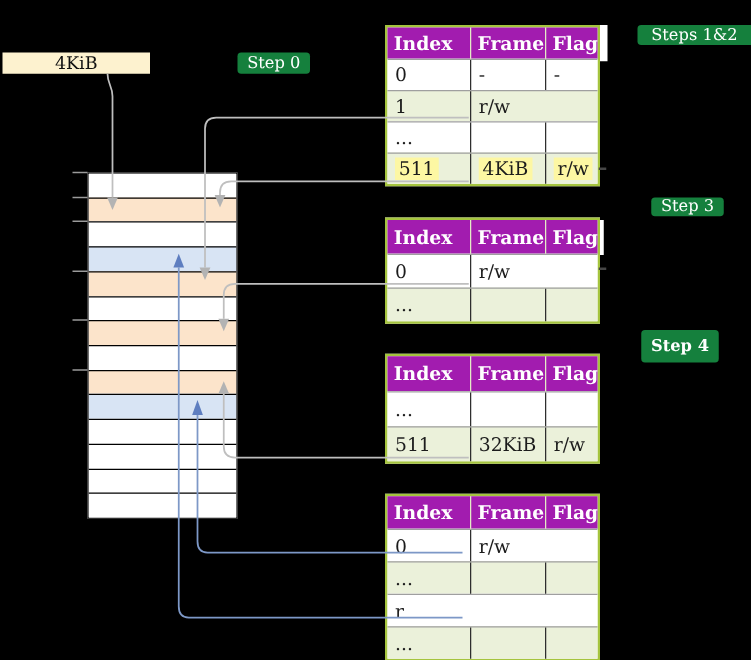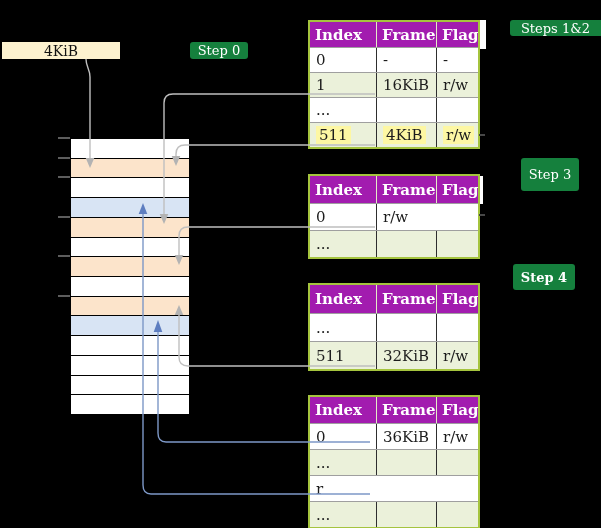--- a/index.html
+++ b/index.html
@@ -6,21 +6,21 @@
   .stage{position:relative;width:601px;height:528px;background:#000;overflow:hidden;
          font-family:"DejaVu Serif","Liberation Serif",serif;}
   
   .label4{position:absolute;left:2px;top:42px;width:118px;height:17px;background:#fdf2cf;
           display:flex;align-items:center;justify-content:center;font-size:14px;color:#111;}
   
   .badge{position:absolute;background:#15803d;color:#fff;font-size:13px;
          display:flex;align-items:center;justify-content:center;border-radius:3px;}
   .b0{left:190px;top:42px;width:58px;height:17px;}
   .b1{left:510px;top:20px;width:91px;height:16px;border-radius:3px 0 0 3px;}
-  .b2{left:521px;top:158px;width:58px;height:33px;}
+  .b2{left:521px;top:158px;width:58px;height:15px;}
   .b3{left:513px;top:264px;width:62px;height:26px;font-weight:bold;}
   
   .memcol{position:absolute;left:70px;top:138px;width:120px;height:277px;background:#fff;
           border:1px solid #000;box-sizing:border-box;display:flex;flex-direction:column;}
   .mrow{flex:1;}
   .mrow + .mrow{border-top:1px solid #000;}
   .mrow.white{background:#ffffff;} .mrow.peach{background:#fce4cb;} .mrow.blue{background:#d8e4f4;}
   
   .ptable{position:absolute;left:308px;width:172px;border:2px solid #a5c43e;background:#fff;box-sizing:border-box;}
   .t1{top:20px;} .t2{top:174px;} .t3{top:283px;} .t4{top:395px;}
@@ -83,21 +83,20 @@
         <div class="tcell c1">Frame</div>
         <div class="tcell c2">Flags</div>
       </div>
       <div class="trow data shade-white">
         <div class="tcell c0">0</div>
         <div class="tcell c1">-</div>
         <div class="tcell c2">-</div>
       </div>
       <div class="trow data shade-green">
         <div class="tcell c0">1</div>
-        <div class="tcell c1">16KiB</div>
         <div class="tcell c2">r/w</div>
       </div>
       <div class="trow data shade-white">
         <div class="tcell c0">...</div>
         <div class="tcell c1"></div>
         <div class="tcell c2"></div>
       </div>
       <div class="trow data shade-green">
         <div class="tcell c0">
           <span class="hl">511</span>
@@ -144,21 +143,20 @@
       </div>
     </div>
   <div class="ptable t4">
       <div class="trow thead">
         <div class="tcell c0">Index</div>
         <div class="tcell c1">Frame</div>
         <div class="tcell c2">Flags</div>
       </div>
       <div class="trow data shade-white">
         <div class="tcell c0">0</div>
-        <div class="tcell c1">36KiB</div>
         <div class="tcell c2">r/w</div>
       </div>
       <div class="trow data shade-green">
         <div class="tcell c0">...</div>
         <div class="tcell c1"></div>
         <div class="tcell c2"></div>
       </div>
       <div class="trow data shade-white">
         <div class="tcell c2">r</div>
       </div>

